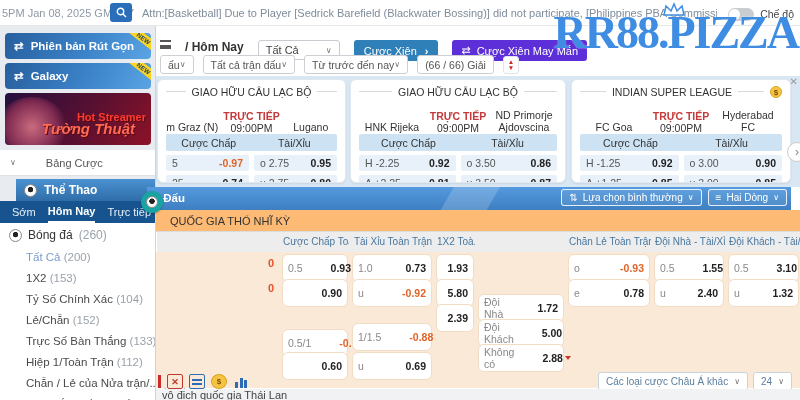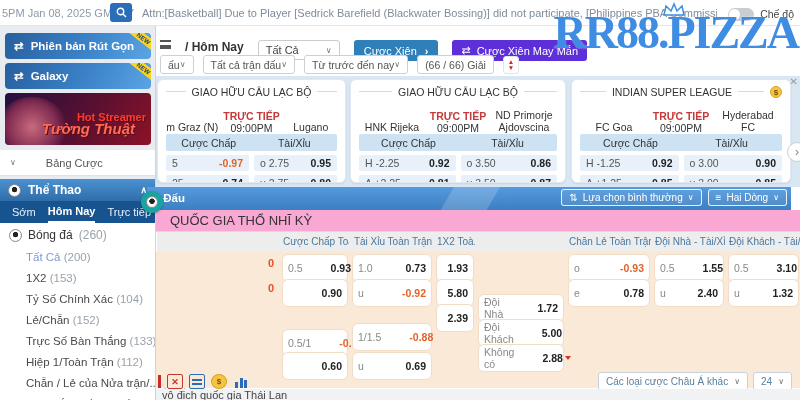--- a/index.html
+++ b/index.html
@@ -23,21 +23,21 @@
   .sidebar { position:absolute; left:0; top:26px; width:155px; height:374px; background:#e8ebef; }
   .side-btn { position:absolute; left:5px; width:146px; height:26px; border-radius:4px; background:linear-gradient(115deg,#275f9e 0%,#3b82c8 55%,#5aa4e4 100%); color:#fff; font-size:11.5px; font-weight:bold; display:flex; align-items:center; gap:7px; padding:0 9px; cursor:pointer; overflow:hidden; }
   .ribbon { position:absolute; right:-12px; top:1px; background:#ffd61f; color:#1a3e6e; font-size:6.5px; font-weight:bold; padding:1px 12px; transform:rotate(38deg); }
   .banner { position:absolute; left:5px; top:67px; width:146px; height:52px; border-radius:4px; background:linear-gradient(125deg,#241040 0%,#5a1030 55%,#8c1228 100%); overflow:hidden; cursor:pointer; }
   .banner::before { content:""; position:absolute; left:-8px; bottom:-12px; width:70px; height:60px; background:radial-gradient(circle,#c96a7e 0%,#7e2a50 55%,transparent 75%); border-radius:50%; }
   .banner .b1 { position:absolute; right:5px; top:18px; font-size:11px; font-weight:bold; color:#ff3b30; text-shadow:1px 1px 0 #5c0a10; }
   .banner .b2 { position:absolute; right:16px; top:27px; font-size:15px; font-weight:bold; font-style:italic; color:#ff6a55; text-shadow:1px 1px 0 #5c0a10; }
   .slip-tabs { position:absolute; left:0; top:124px; width:155px; height:26px; background:#fff; border-bottom:1px solid #e2e2e2; display:flex; align-items:center; font-size:11px; }
   .slip-tabs .t1 { color:#2e7cc3; margin-left:10px; display:flex; gap:4px; align-items:center; cursor:pointer; }
   .slip-tabs .t2 { color:#555; margin-left:30px; cursor:pointer; }
-  .sports-bar { position:absolute; left:0; top:153px; width:155px; height:22px; background:linear-gradient(180deg,#4b92d2,#2f6da9); color:#fff; font-size:12px; font-weight:bold; display:flex; align-items:center; gap:7px; padding:0 8px; cursor:pointer; }
+  .sports-bar { position:absolute; left:16px; top:153px; width:155px; height:22px; background:linear-gradient(180deg,#4b92d2,#2f6da9); color:#fff; font-size:12px; font-weight:bold; display:flex; align-items:center; gap:7px; padding:0 8px; cursor:pointer; }
   .sub-tabs { position:absolute; left:0; top:175px; width:155px; height:22px; background:#17548f; color:#e8f0f8; font-size:11px; display:flex; align-items:center; }
   .sub-tab { position:relative; padding:3px 0 4px; margin-left:12px; cursor:pointer; }
   .sub-tab.active { font-weight:bold; color:#fff; border-bottom:2px solid #fff; }
   .badge109 { position:absolute; right:-16px; top:-6px; background:#ff5722; color:#fff; font-size:8px; font-weight:bold; padding:1px 3px; border-radius:6px; }
   .side-list { position:absolute; left:0; top:197px; width:155px; height:177px; background:#fff; }
   .sl-head { display:flex; align-items:center; gap:6px; height:24px; padding-left:9px; font-size:12px; color:#333; cursor:pointer; }
   .sl-item { height:21px; line-height:21px; padding-left:26px; font-size:11.5px; color:#4a4a4a; cursor:pointer; white-space:nowrap; }
   .sl-item.active { color:#7b9bd2; }
   .cnt { color:#9aa2aa; }
   .ball { display:inline-block; width:13px; height:13px; border-radius:50%; background:radial-gradient(circle at 50% 42%, #222 0 2.5px, transparent 3px), #fff; border:1px solid #888; }
@@ -75,21 +75,21 @@
   .nav-next { position:absolute; right:-7px; top:66px; width:20px; height:20px; background:#fff; border:1px solid #ccc; border-radius:50%; color:#888; text-align:center; line-height:18px; font-size:12px; cursor:pointer; z-index:5; }
 
   
   .bluebar { position:absolute; left:147px; top:187px; width:644px; height:23px; background:linear-gradient(180deg,#549ade,#3d7fc1); overflow:hidden; }
   .stripe { position:absolute; left:300px; top:-3px; width:46px; height:30px; background:rgba(255,255,255,.18); transform:skewX(-30deg); }
   .bb-title { position:absolute; left:6px; top:5px; color:#fff; font-size:11.5px; font-weight:bold; }
   .bb-btns { position:absolute; right:4px; top:2px; display:flex; gap:6px; }
   .bluebtn { border:1px solid rgba(255,255,255,.85); border-radius:3px; color:#fff; font-size:10px; padding:2px 7px; display:flex; gap:5px; align-items:center; background:rgba(255,255,255,.08); cursor:pointer; }
 
   
-  .league-hd { position:absolute; left:156px; top:210px; width:644px; height:22px; background:#f9a8d4; border-bottom:1px solid #dcdcdc; font-size:13px; color:#333; line-height:22px; padding-left:14px; }
+  .league-hd { position:absolute; left:156px; top:210px; width:644px; height:22px; background:#fdba74; border-bottom:1px solid #dcdcdc; font-size:11px; color:#333; line-height:22px; padding-left:14px; }
   .thead { position:absolute; left:157px; top:232px; width:643px; height:20px; background:#ededee; }
   .th { position:absolute; top:4px; font-size:10px; color:#49779f; white-space:nowrap; text-align:center; overflow:hidden; }
   .peach { position:absolute; left:156px; top:252px; width:644px; height:136px; background:#fbe9d7; }
   .trow-wrap { position:relative; width:100%; height:100%; }
   .tcell { position:absolute; height:18px; background:#fff; border:1px solid #f1dcc6; border-radius:6px; display:flex; justify-content:space-between; align-items:center; padding:13px 5px; font-size:10.5px; cursor:pointer;gap:28px; }
   .tcell .tl { color:#888; } .tcell .tv { font-weight:bold; color:#222; white-space:nowrap; }
   .tcell.vonly { justify-content:flex-end; }
   .score { position:absolute; width:118px; text-align:right; color:#e8502a; font-weight:bold; font-size:11px; }
   .cS{left:0;width:118px;} .cc1{left:126px;width:66px;} .cc2{left:196px;width:80px;} .cc3{left:280px;width:38px;}
   .cc4{left:322px;width:86px;margin-top:40px;} .cc5{left:412px;width:82px;} .cc6{left:498px;width:70px;} .cc7{left:572px;width:71px;}

